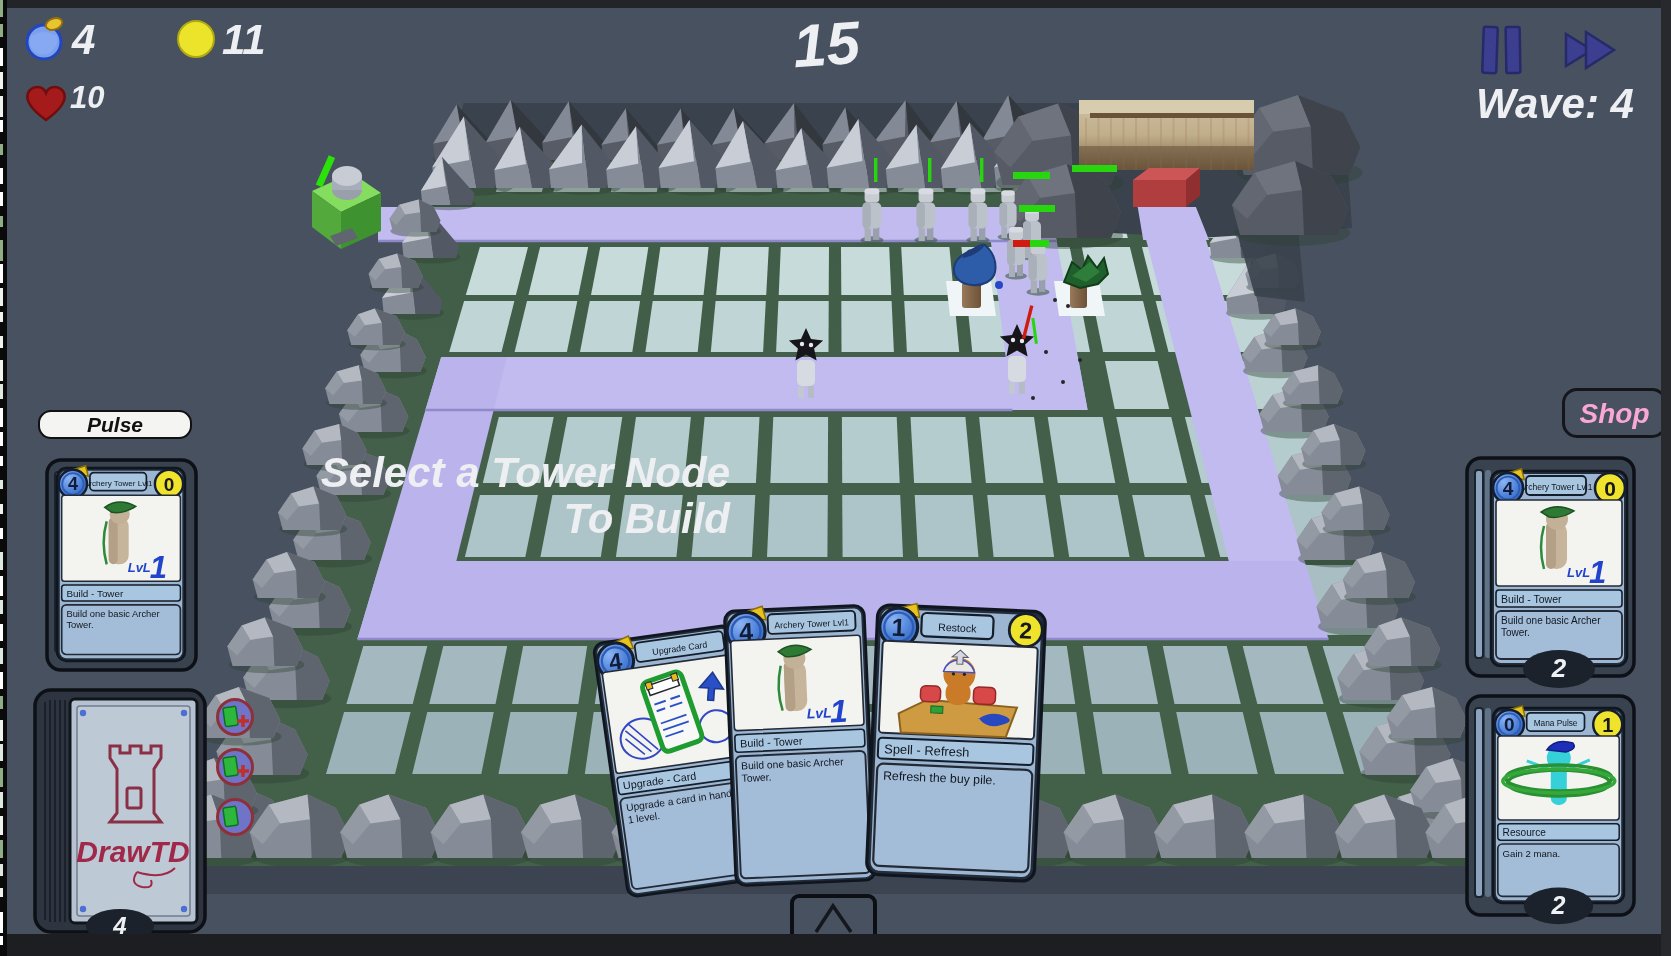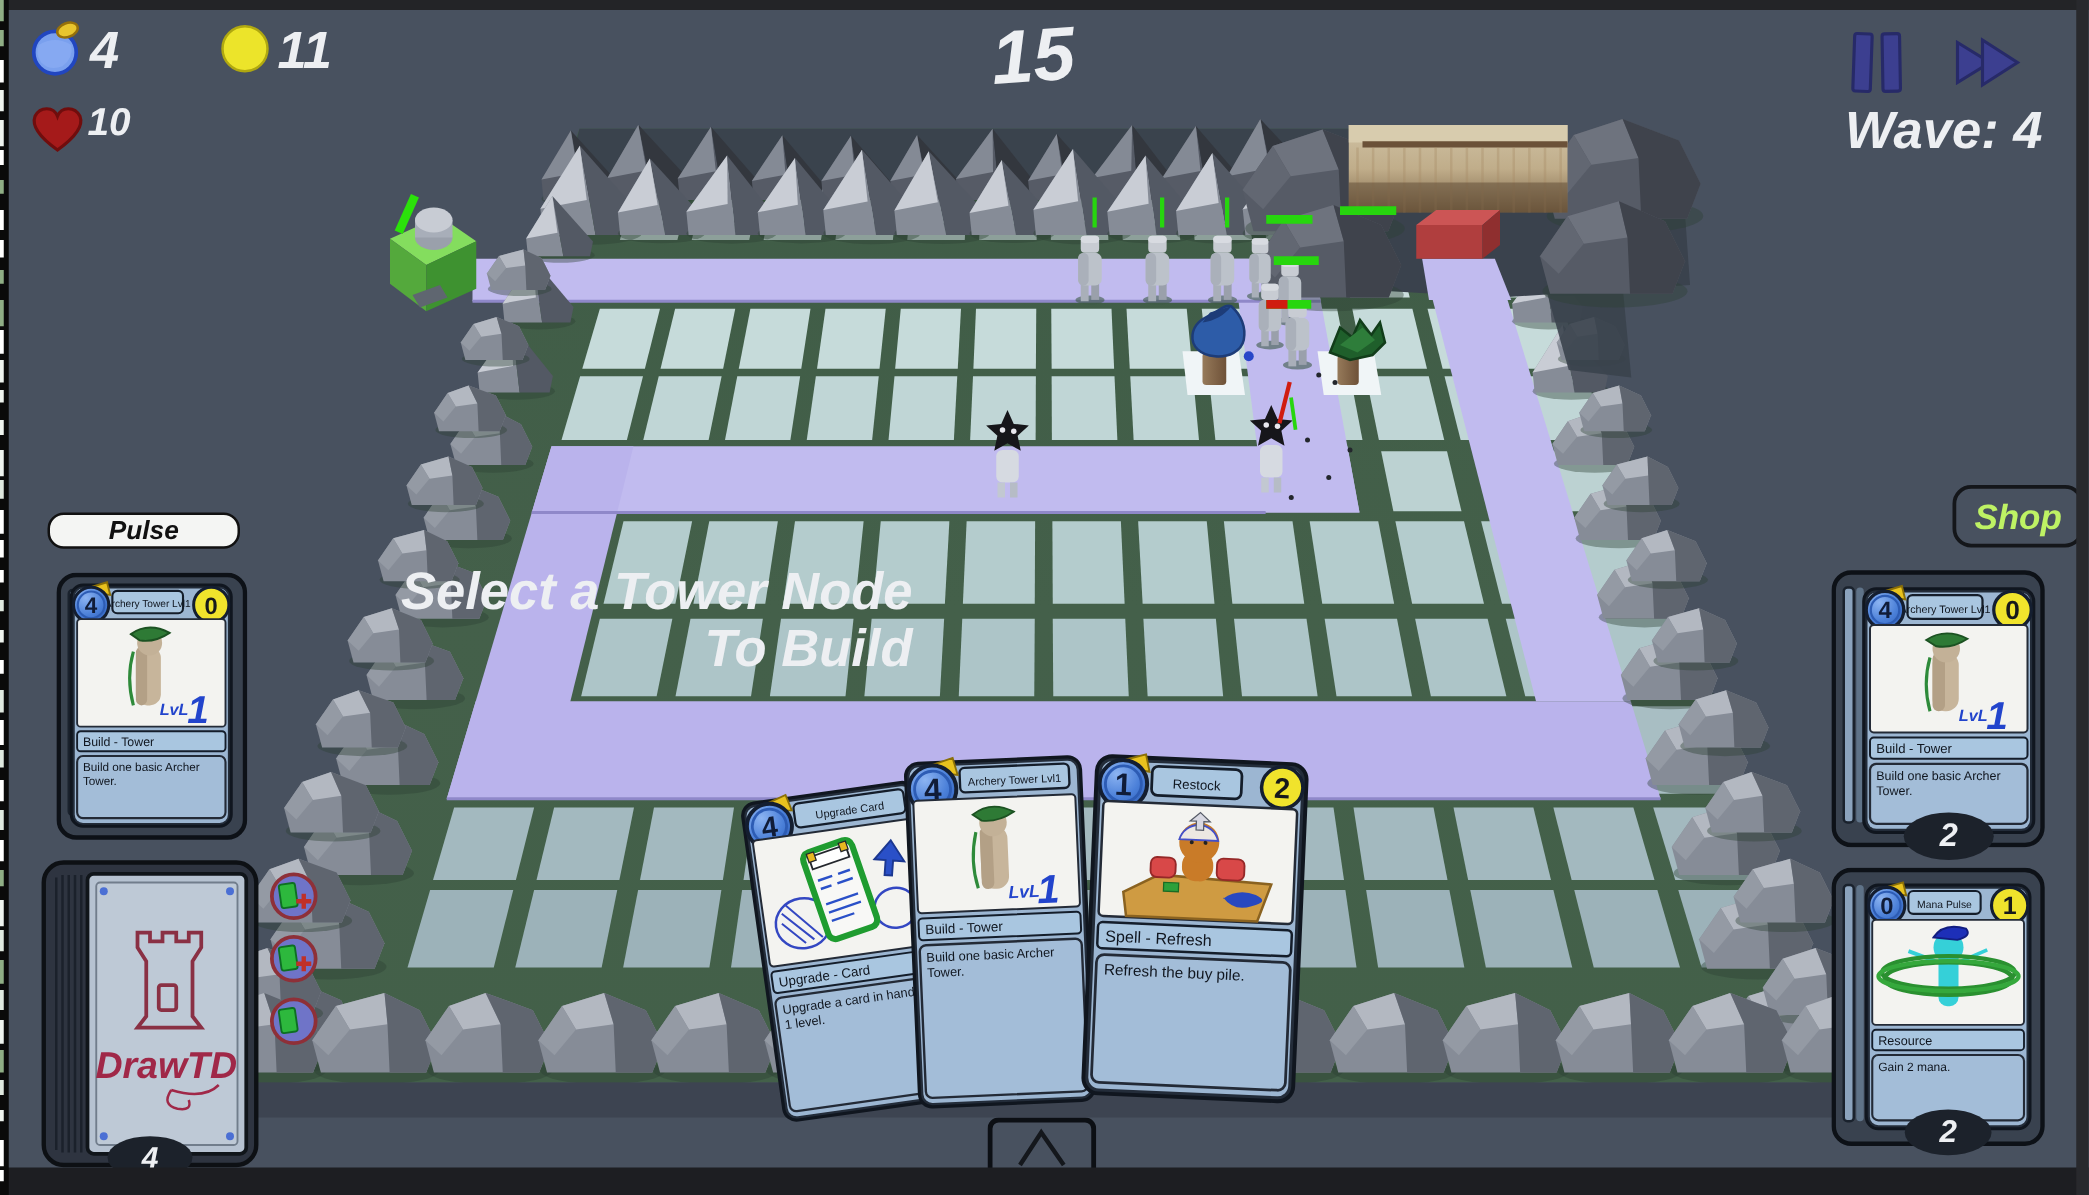--- a/index.html
+++ b/index.html
@@ -656,21 +656,21 @@
 <path d="M 1586 32 L 1614 50 L 1586 68 Z"></path>
 </g>
   </svg>
 <div class="hud" style="left:72px;top:16px;font-size:42px">4</div>
 <div class="hud" style="left:222px;top:16px;font-size:42px">11</div>
 <div class="hud" style="left:70px;top:80px;font-size:31px">10</div>
 <div class="hud" style="left:793px;top:10px;font-size:60px;transform:rotate(-4deg)">15</div>
 <div class="hud" style="left:1476px;top:80px;font-size:42px">Wave: 4</div>
 <div class="hud" style="left:280px;top:450px;width:450px;text-align:right;font-size:42px;line-height:46px;z-index:6">Select a Tower Node<br>To Build</div>
 <div style="position:absolute;left:38px;top:410px;width:154px;height:29px;background:#f4f5f3;border:2.5px solid #111;border-radius:13px;z-index:6;text-align:center;font-weight:bold;font-style:italic;font-size:21px;color:#111;line-height:25px">Pulse</div>
-<div style="position:absolute;left:1562px;top:388px;width:105px;height:50px;border:3px solid #14161a;border-radius:15px;z-index:6;text-align:center;font-weight:bold;font-style:italic;font-size:28px;color:#bef264;line-height:45px">Shop</div>
+<div style="position:absolute;left:1562px;top:388px;width:105px;height:50px;border:3px solid #14161a;border-radius:15px;z-index:6;text-align:center;font-weight:bold;font-style:italic;font-size:28px;color:#f9a8d4;line-height:45px">Shop</div>
 <div style="position:absolute;left:45px;top:458px;width:153px;height:214px;z-index:9">
 <svg width="153" height="214">
       <rect x="2" y="2" width="149" height="210" rx="14" fill="#39424f" stroke="#0d1117" stroke-width="3.5"></rect>
 <rect x="10" y="14" width="8" height="180" rx="3" fill="#8ba3bd" stroke="#1a222d" stroke-width="2"></rect>
 <rect x="20" y="14" width="6" height="180" rx="3" fill="#5f7388"></rect>
     </svg></div>
 <div style="position:absolute;left:56px;top:467px;width:130px;height:195px;transform:rotate(0deg);z-index:10">
 <svg width="130" height="195" viewBox="0 0 130 195" style="overflow:visible">
 <rect x="1" y="1" width="128" height="193" rx="9.4" fill="#232c39" stroke="#10161f" stroke-width="2.4"></rect>
 <rect x="3.8" y="3.8" width="122.5" height="187.5" rx="6.6" fill="#9cb6d2"></rect>

